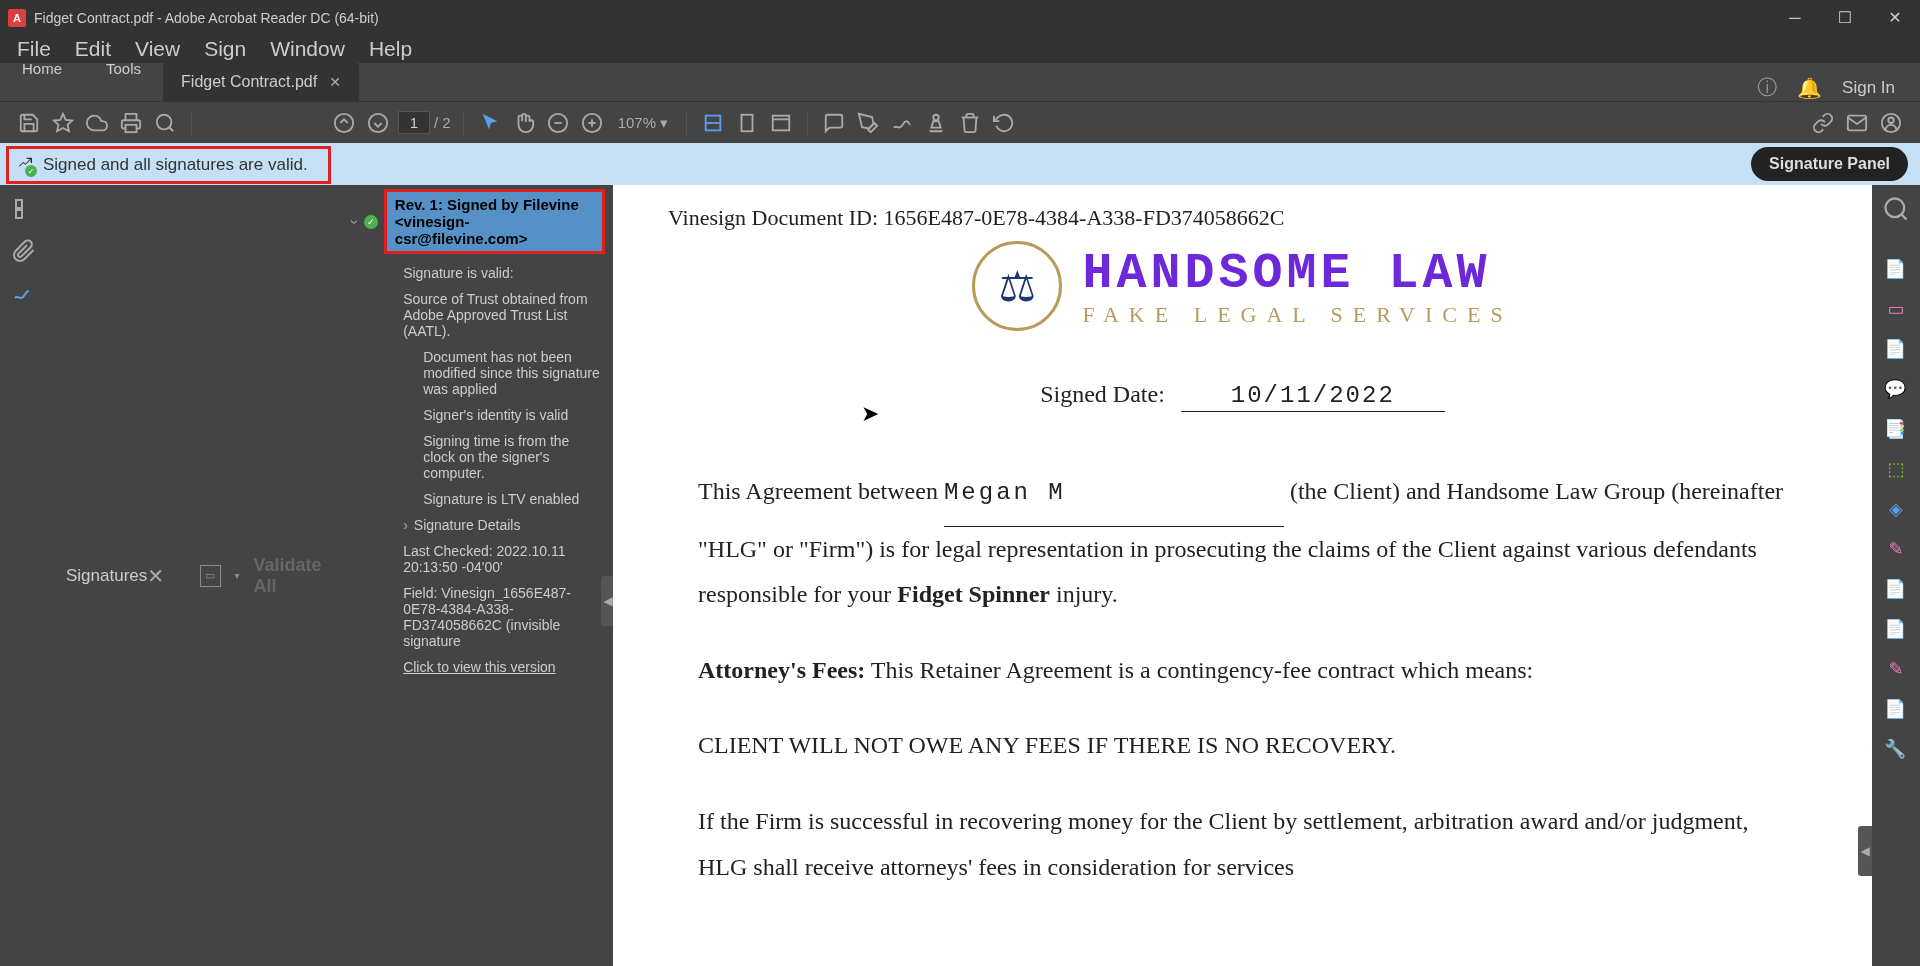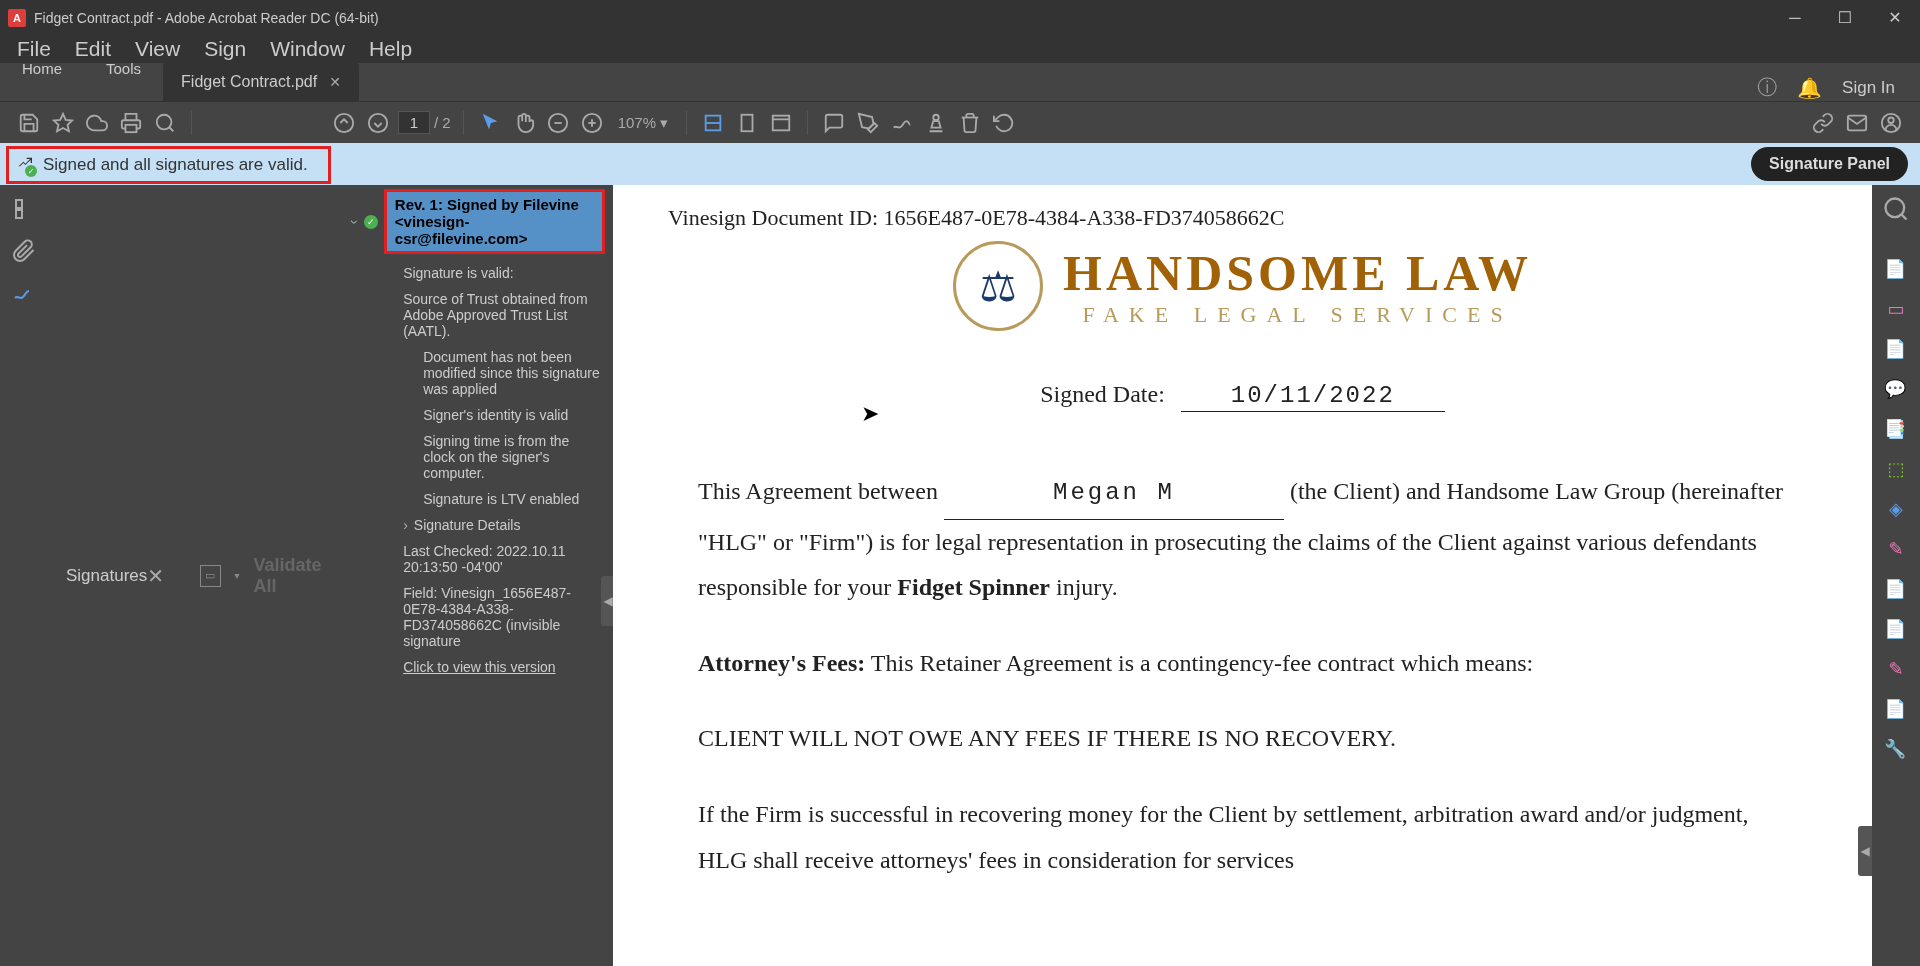--- a/index.html
+++ b/index.html
@@ -72,27 +72,27 @@
 .sig-click-link { text-decoration: underline; }
 .panel-collapse { position: absolute; right: -2px; top: 50%; width: 14px; height: 50px; background: #555; display: flex; align-items: center; justify-content: center; color: #aaa; cursor: pointer; border-radius: 3px 0 0 3px; font-size: 12px; }
 
 
 .docarea { flex: 1; background: #666; overflow: hidden; position: relative; }
 .doc-page { background: white; margin: 0; width: 100%; height: 100%; padding: 20px 55px; color: #222; font-family: Georgia, serif; position: relative; }
 .docid { font-size: 22px; color: #222; margin-bottom: 10px; }
 .law-header { display: flex; align-items: center; gap: 20px; justify-content: center; margin-bottom: 50px; }
 .law-seal { width: 90px; height: 90px; border: 3px solid #b89b5b; border-radius: 50%; display: flex; align-items: center; justify-content: center; font-size: 42px; color: #1b3a6b; }
 .law-title-block { display: flex; flex-direction: column; }
-.law-title { font-size: 50px; letter-spacing: 4px; color: #a16207; font-weight: bold; font-family: Liberation Serif, serif; }
+.law-title { font-size: 50px; letter-spacing: 4px; color: #6d28d9; font-weight: bold; font-family: Liberation Mono, monospace; }
 .law-sub { font-size: 22px; letter-spacing: 10px; color: #b89b5b; text-align: center; }
 .signed-date-row { text-align: center; font-size: 24px; margin-bottom: 60px; font-family: Georgia, serif; }
 .signed-date-label { margin-right: 10px; }
 .signed-date-val { font-family: Courier, monospace; border-bottom: 1px solid #222; padding: 0 50px 2px 50px; letter-spacing: 2px; }
 .agreement-text { font-size: 24px; line-height: 1.9; text-align: left; padding: 0 30px; font-family: Georgia, serif; }
-.agreement-text .blank { display: inline-block; border-bottom: 1px solid #222; min-width: 340px; text-align: center; font-family: Courier, monospace; letter-spacing: 3px; padding-bottom: 3px; }
+.agreement-text .blank { display: inline-block; border-bottom: 1px solid #222; min-width: 340px; font-family: Courier, monospace; letter-spacing: 3px; padding-bottom: 10px; }
 .agreement-text b { font-weight: bold; }
 .cursor-arrow { position: absolute; left: 248px; top: 216px; font-size: 22px; color: #000; }
 
 
 .rightstrip { width: 48px; background: #444; display: flex; flex-direction: column; align-items: center; padding-top: 10px; gap: 12px; }
 .rightstrip-btn { width: 28px; height: 28px; display: flex; align-items: center; justify-content: center; cursor: pointer; font-size: 18px; }
 .rightstrip-collapse { position: absolute; right: 48px; bottom: 90px; width: 14px; height: 50px; background: #555; display: flex; align-items: center; justify-content: center; color: #aaa; cursor: pointer; border-radius: 3px 0 0 3px; font-size: 12px; }
 
 .c-gray { color: #aaa; }
 .c-blue { color: #5a9de8; }

